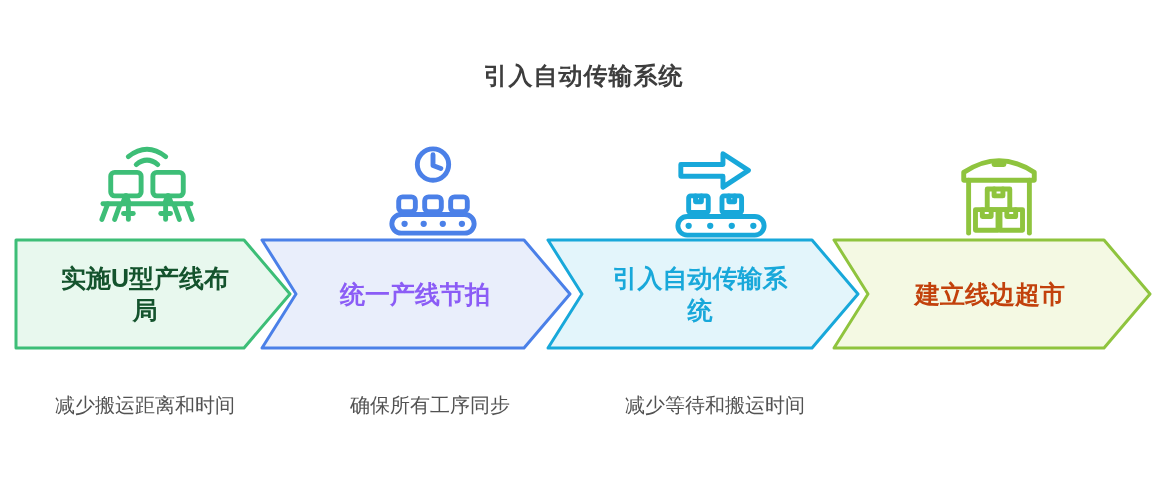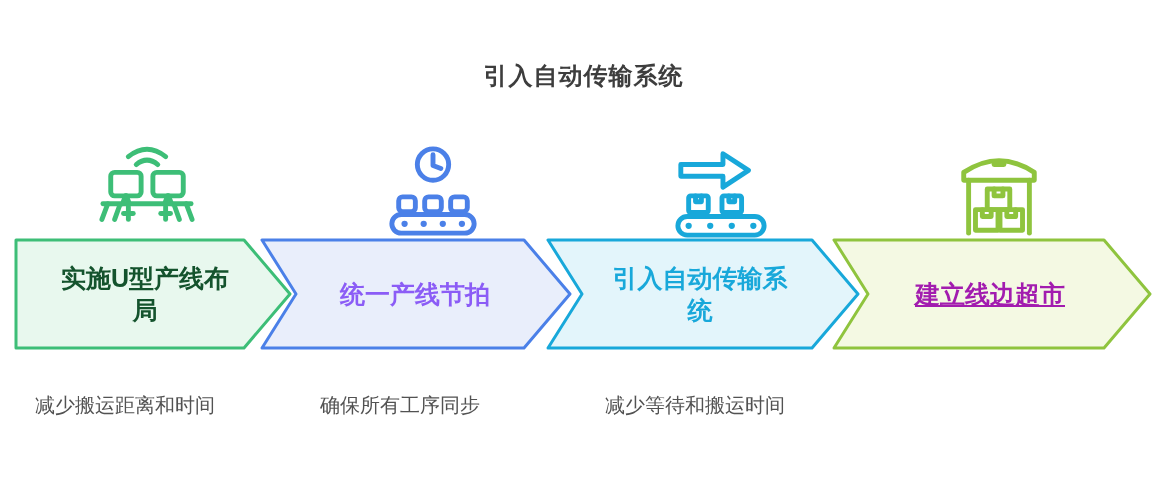--- a/index.html
+++ b/index.html
@@ -56,25 +56,26 @@
     font-size: 25px;
     font-weight: bold;
     line-height: 1.3;
   }
   .step-label span { display: inline-block; }
   .label-1 { left: 30px;  width: 230px; color: #14532d; }
   .label-1 span { max-width: 188px; }
   .label-2 { left: 300px; width: 230px; color: #8b5cf6; }
   .label-3 { left: 585px; width: 230px; color: #18a8da; }
   .label-3 span { max-width: 192px; }
-  .label-4 { left: 875px; width: 230px; color: #a21caf; text-decoration: underline; }
+  .label-4 { left: 875px; width: 230px; color: #c2410c; }
 
   .step-desc {
     position: absolute;
     top: 391px;
+    text-align: center;
     font-size: 20px;
     line-height: 1.45;
     color: #525252;
   }
   .desc-1 { left: 35px;  width: 220px; }
   .desc-2 { left: 320px; width: 220px; }
   .desc-3 { left: 605px; width: 220px; }
   .desc-4 { left: 900px; width: 196px; }
 </style>
 </head>

